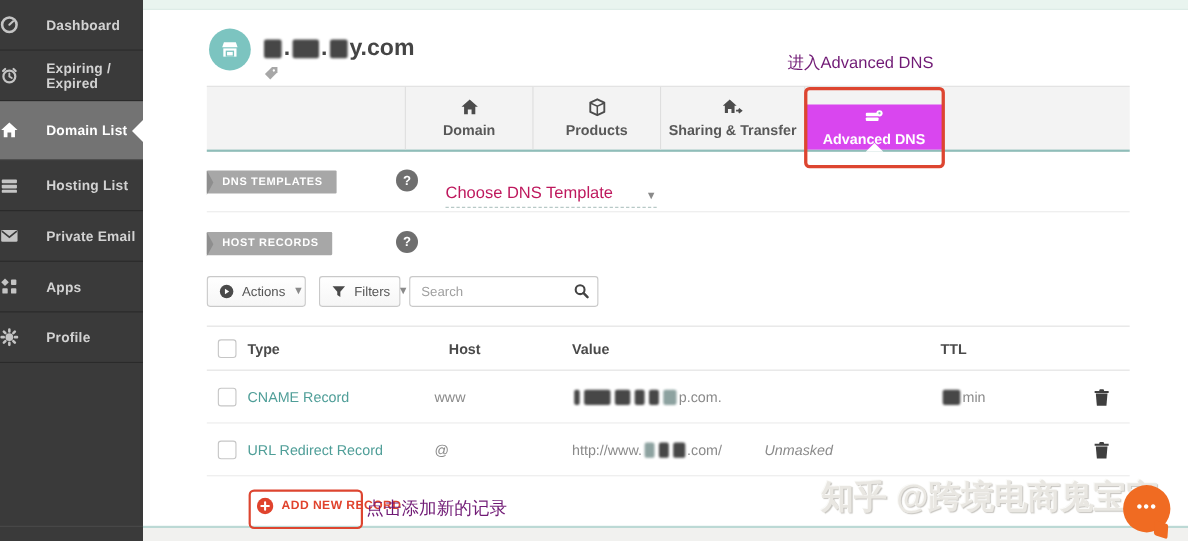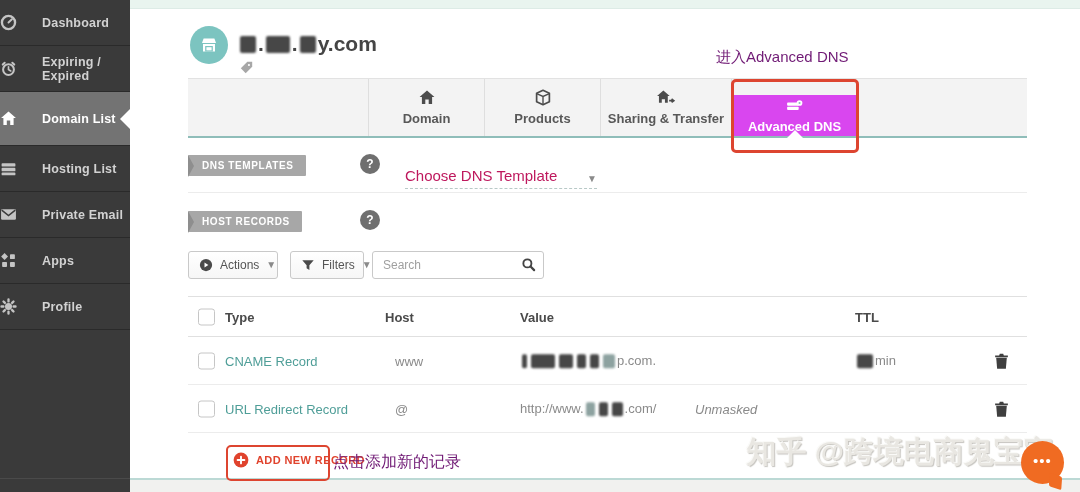--- a/index.html
+++ b/index.html
@@ -284,21 +284,21 @@
       <svg viewBox="0 0 16 16">
           <circle cx="6.8" cy="6.8" r="4.3" fill="none" stroke="currentColor" stroke-width="2"></circle>
           <path d="M10.2 10.2 14 14" stroke="currentColor" stroke-width="2.4" stroke-linecap="round"></path>
         </svg>
     </span>
   </div>
 
   <div class="thead">
     <div class="cb"></div>
     <div class="cell th" style="left:37px;">Type</div>
-    <div class="cell th" style="left:197px;">Host</div>
+    <div class="cell th" style="left:220px;">Host</div>
     <div class="cell th" style="left:332px;">Value</div>
     <div class="cell th" style="left:667px;">TTL</div>
   </div>
 
   <div>
       <div class="trow" style="top: 337px;">
         <div class="cb"></div>
         <div class="cell link-teal" style="left: 37px;">CNAME Record</div>
         <div class="cell dim" style="left: 207px;">www</div>
         <div class="cell" style="left: 332px;"><span class="redact" style="width: 5px;"></span><span class="redact" style="width: 24px;"></span><span class="redact" style="width: 14px;"></span><span class="redact" style="width: 9px;"></span><span class="redact" style="width: 9px;"></span><span class="redact light" style="width: 12px;"></span><span class="seg-text">p.com.</span></div>

